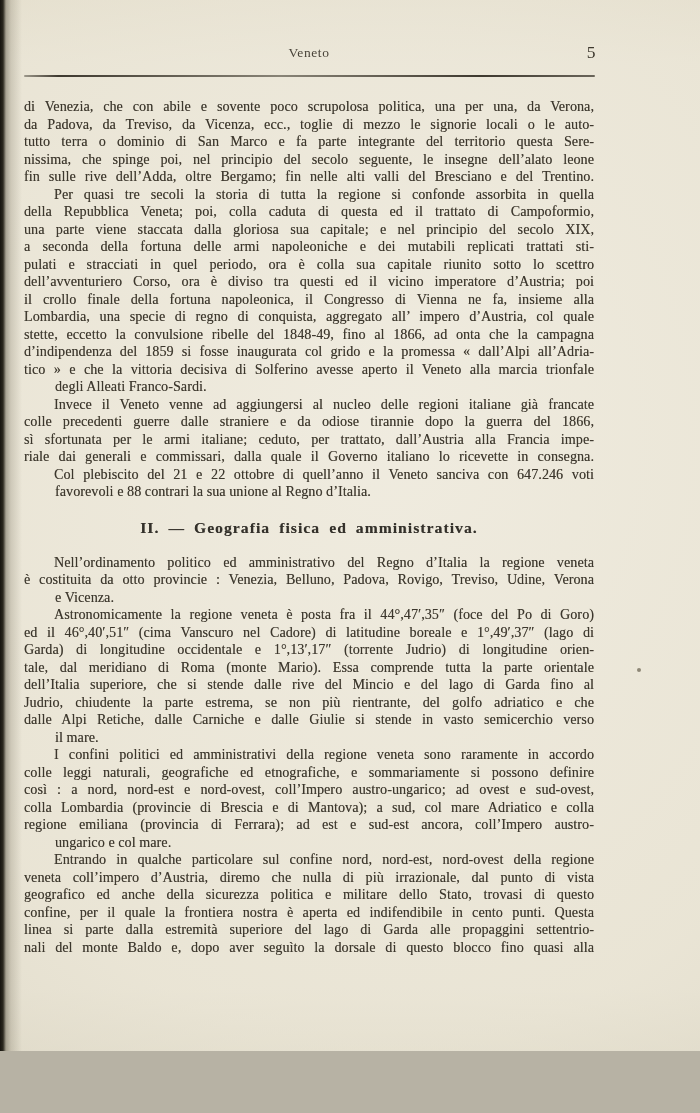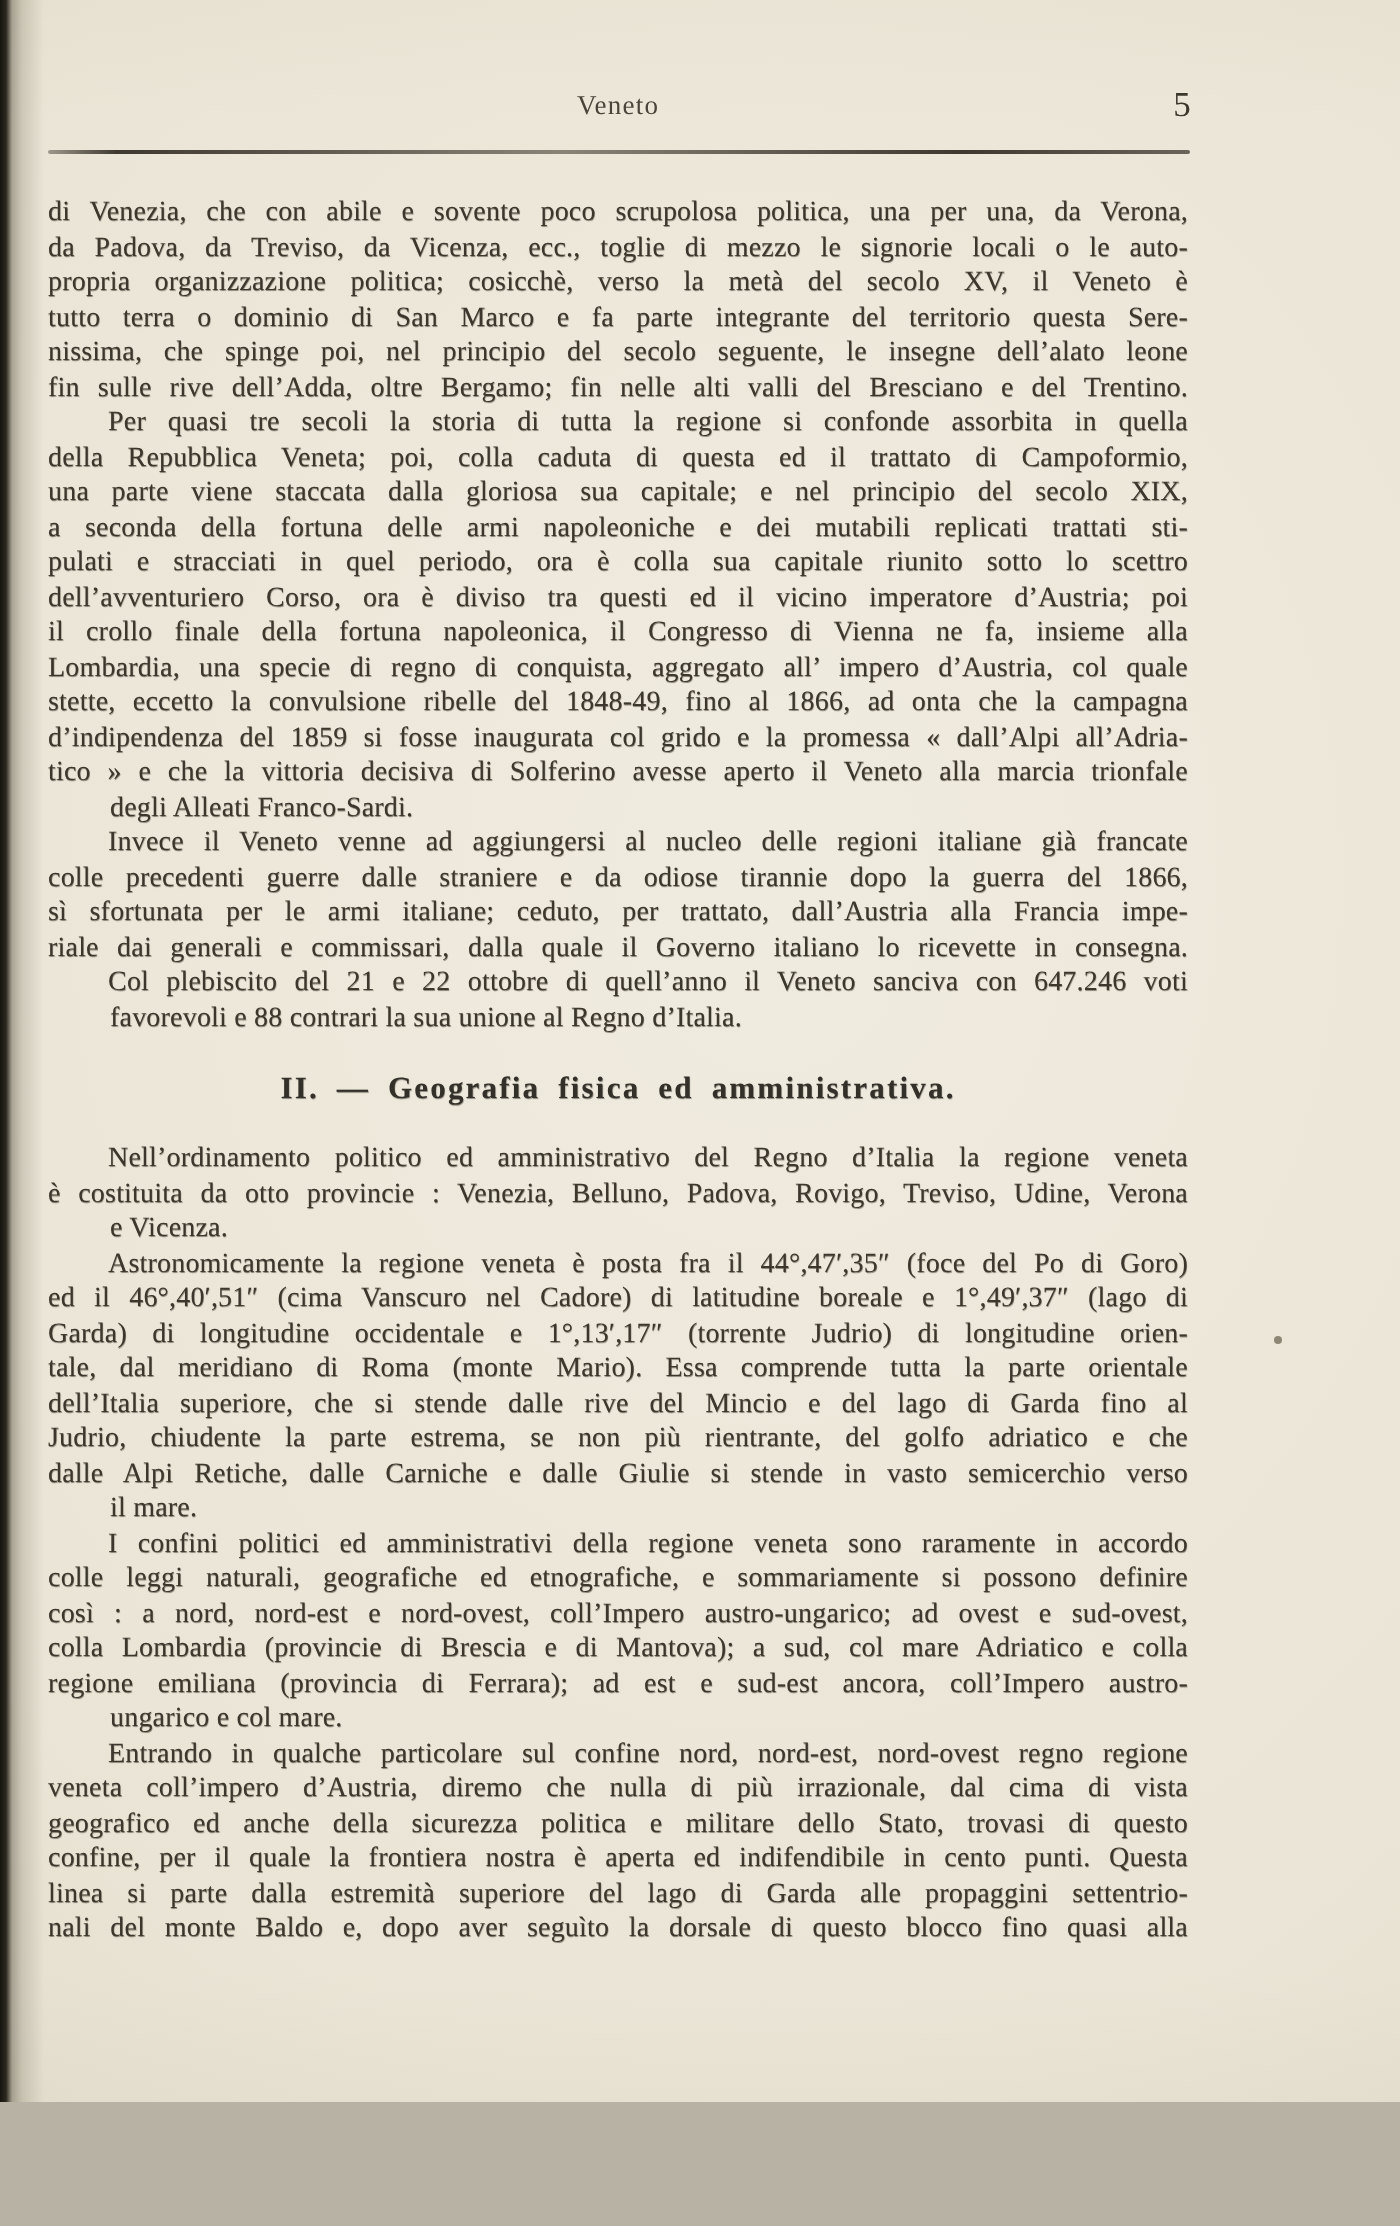--- a/index.html
+++ b/index.html
@@ -75,21 +75,20 @@
 
   <div id="page-number">5</div>
 
   <div id="header-rule"></div>
 
   <div id="body-text">
     <div>
         <div class="para">
           <div class="tline">di Venezia, che con abile e sovente poco scrupolosa politica, una per una, da Verona,</div>
           <div class="tline">da Padova, da Treviso, da Vicenza, ecc., toglie di mezzo le signorie locali o le auto-</div>
-          <div class="tline">propria organizzazione politica; cosicchè, verso la metà del secolo XV, il Veneto è</div>
           <div class="tline">tutto terra o dominio di San Marco e fa parte integrante del territorio questa Sere-</div>
           <div class="tline">nissima, che spinge poi, nel principio del secolo seguente, le insegne dell’alato leone</div>
           <div class="tline">fin sulle rive dell’Adda, oltre Bergamo; fin nelle alti valli del Bresciano e del Trentino.</div>
         </div>
         <div class="para">
           <div class="tline indent">Per quasi tre secoli la storia di tutta la regione si confonde assorbita in quella</div>
           <div class="tline">della Repubblica Veneta; poi, colla caduta di questa ed il trattato di Campoformio,</div>
           <div class="tline">una parte viene staccata dalla gloriosa sua capitale; e nel principio del secolo XIX,</div>
           <div class="tline">a seconda della fortuna delle armi napoleoniche e dei mutabili replicati trattati sti-</div>
           <div class="tline">pulati e stracciati in quel periodo, ora è colla sua capitale riunito sotto lo scettro</div>
@@ -133,22 +132,22 @@
         </div>
         <div class="para">
           <div class="tline indent">I confini politici ed amministrativi della regione veneta sono raramente in accordo</div>
           <div class="tline">colle leggi naturali, geografiche ed etnografiche, e sommariamente si possono definire</div>
           <div class="tline">così : a nord, nord-est e nord-ovest, coll’Impero austro-ungarico; ad ovest e sud-ovest,</div>
           <div class="tline">colla Lombardia (provincie di Brescia e di Mantova); a sud, col mare Adriatico e colla</div>
           <div class="tline">regione emiliana (provincia di Ferrara); ad est e sud-est ancora, coll’Impero austro-</div>
           <div class="tline last">ungarico e col mare.</div>
         </div>
         <div class="para">
-          <div class="tline indent">Entrando in qualche particolare sul confine nord, nord-est, nord-ovest regno regione</div>
-          <div class="tline">veneta coll’impero d’Austria, diremo che nulla di più irrazionale, dal cima di vista</div>
+          <div class="tline indent">Entrando in qualche particolare sul confine nord, nord-est, nord-ovest della regione</div>
+          <div class="tline">veneta coll’impero d’Austria, diremo che nulla di più irrazionale, dal punto di vista</div>
           <div class="tline">geografico ed anche della sicurezza politica e militare dello Stato, trovasi di questo</div>
           <div class="tline">confine, per il quale la frontiera nostra è aperta ed indifendibile in cento punti. Questa</div>
           <div class="tline">linea si parte dalla estremità superiore del lago di Garda alle propaggini settentrio-</div>
           <div class="tline">nali del monte Baldo e, dopo aver seguìto la dorsale di questo blocco fino quasi alla</div>
         </div>
       </div>
   </div>
 
   <div id="ink-speck"></div>
 </div>

